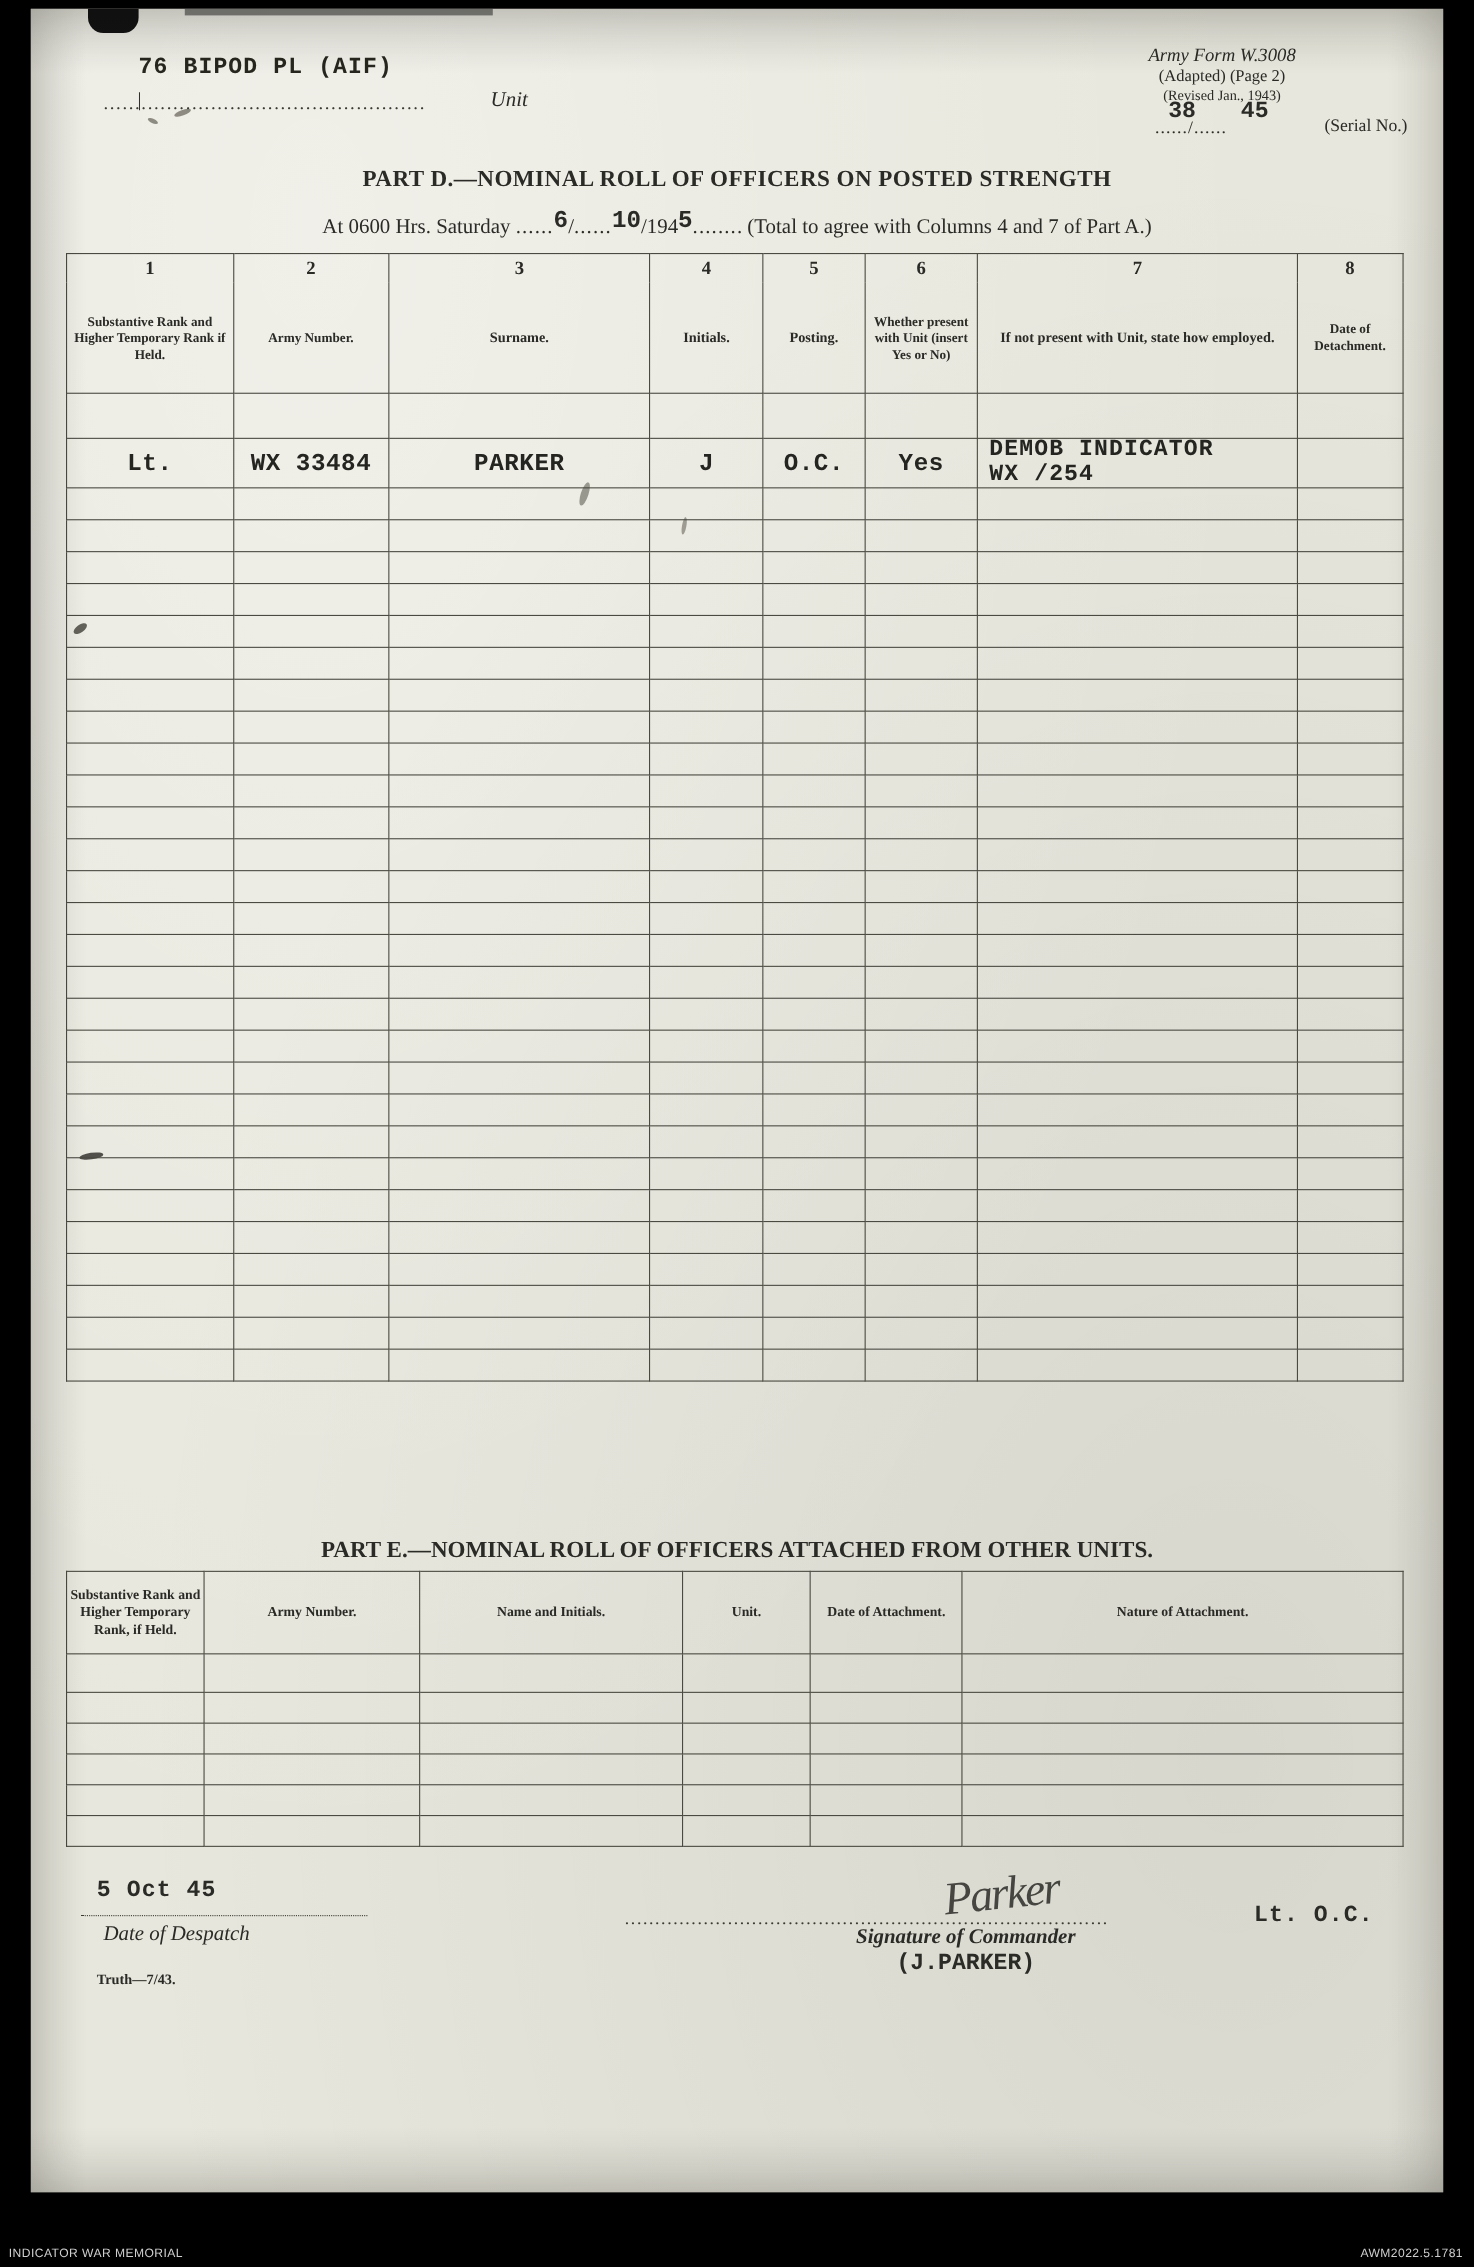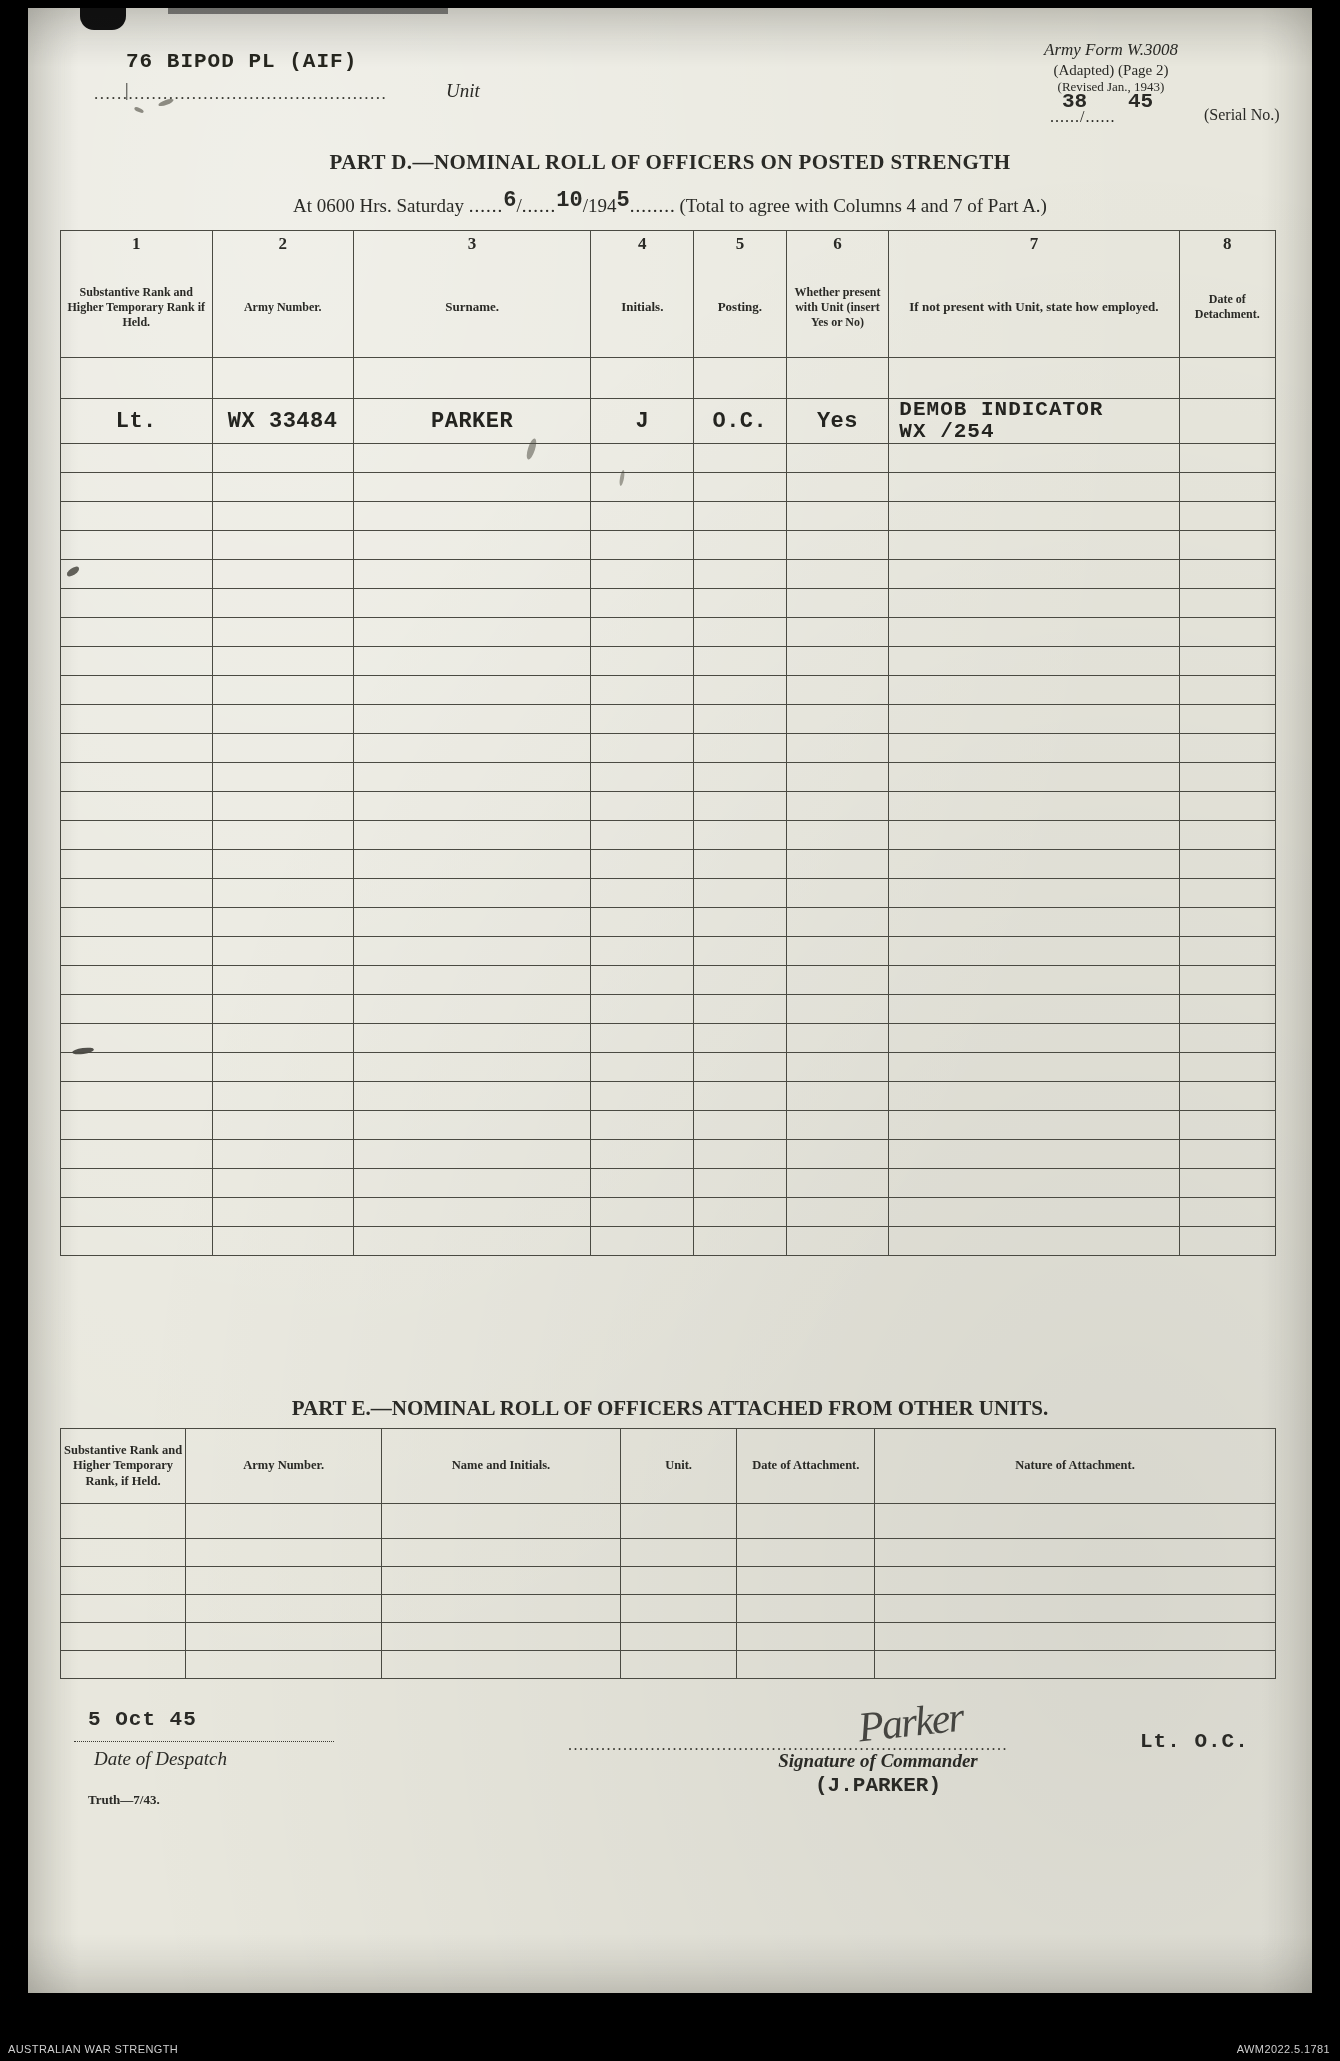--- a/index.html
+++ b/index.html
@@ -859,15 +859,15 @@
     <div class="truth">Truth—7/43.</div>
 
     <div class="signature">Parker</div>
     <div class="sig-dots">................................................................................</div>
     <div class="sig-label">Signature of Commander</div>
     <div class="sig-name">(J.PARKER)</div>
     <div class="sig-rank">Lt. O.C.</div>
   </div>
 
   <div class="bottom-bar"></div>
-  <div class="credit-left">AUSTRALIAN WAR STRENGTH</div>
+  <div class="credit-left">INDICATOR WAR MEMORIAL</div>
   <div class="credit-right">AWM2022.5.1781</div>
 </div>
 
 </body></html>

